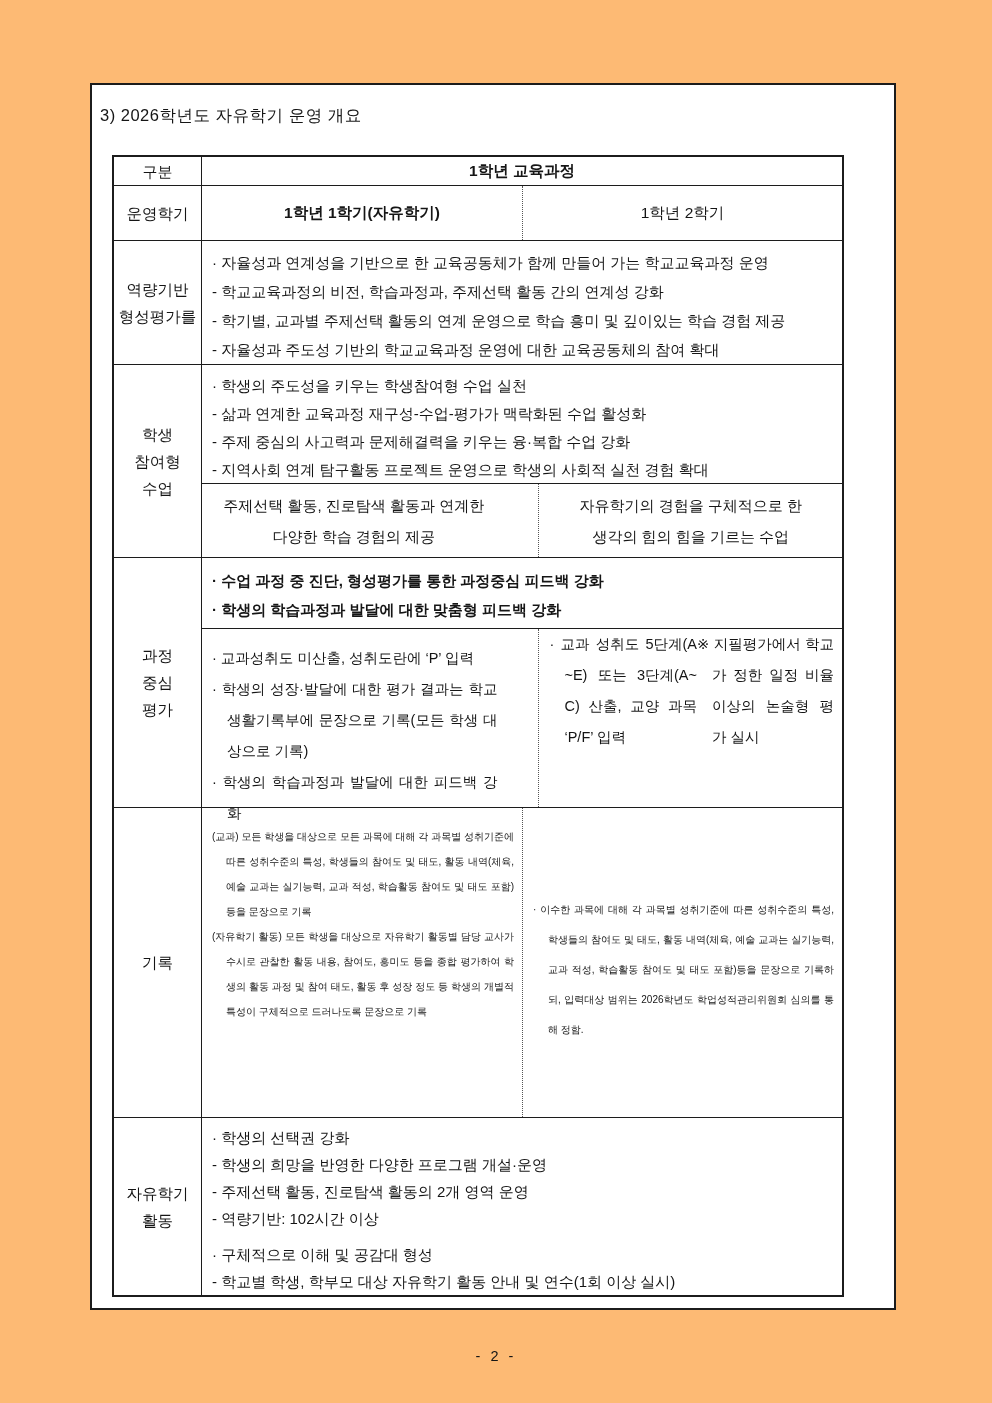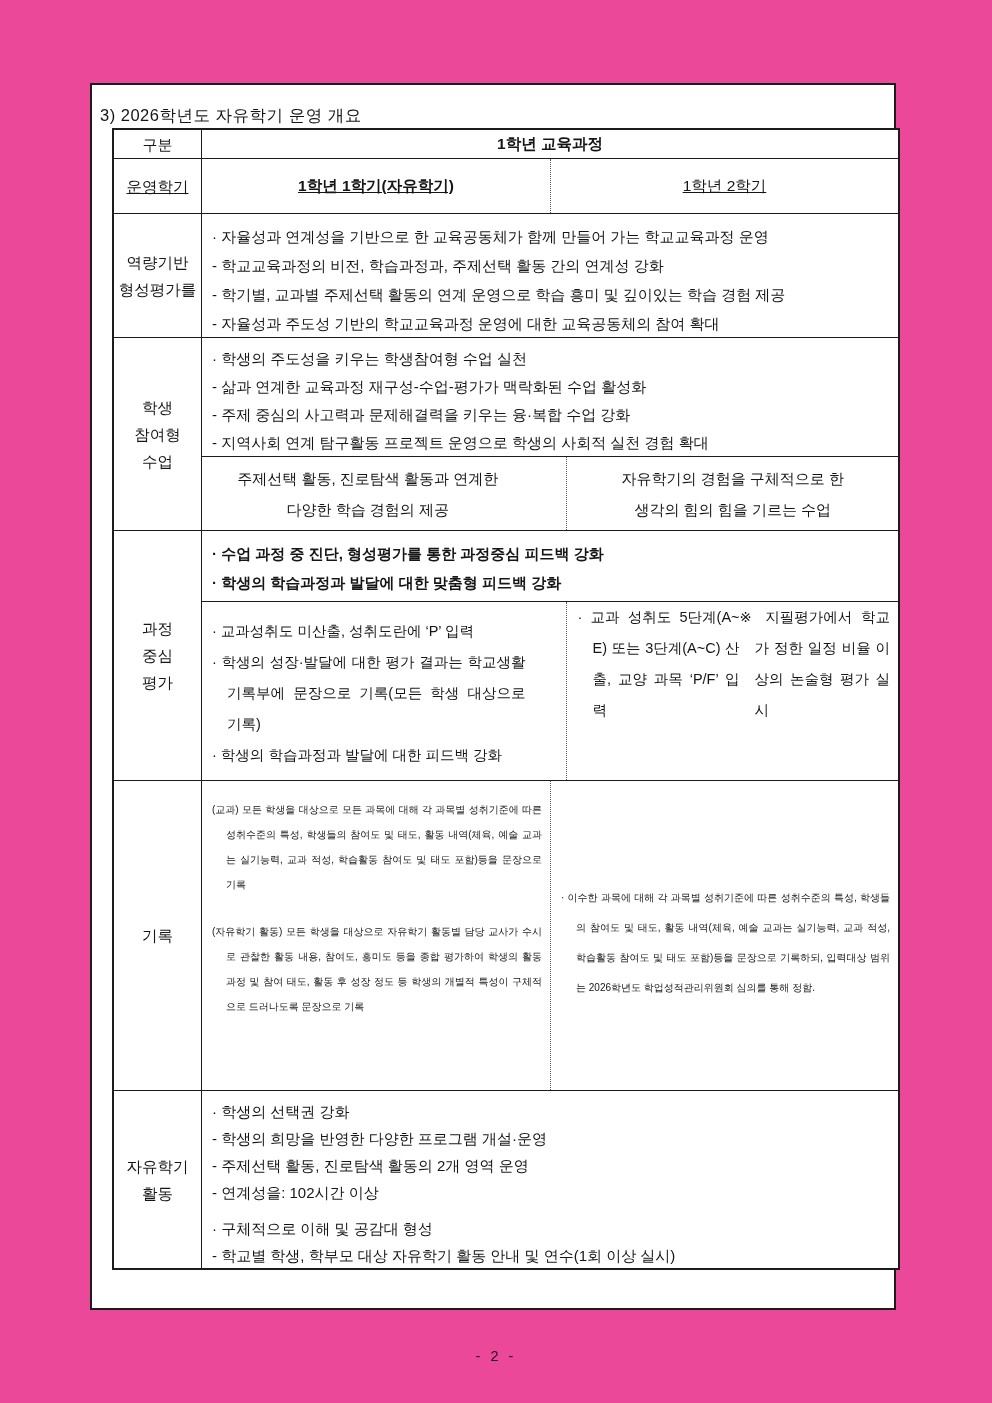--- a/index.html
+++ b/index.html
@@ -1,51 +1,51 @@
 <!DOCTYPE html>
 <html><head>
 <meta charset="utf-8">
 <style>
   * { margin:0; padding:0; box-sizing:border-box; }
   html,body { background:#e9e9e9; }
   body { font-family:"Liberation Sans","DejaVu Sans",sans-serif; color:#151515; }
   .page {
-    position:relative; width:992px; height:1403px; background:#ec4899; margin:0 auto;
+    position:relative; width:992px; height:1403px; background:#fdba74; margin:0 auto;
     overflow:hidden;
   }
   .outer-frame {
     position:absolute; left:90px; top:83px; width:806px; height:1227px;
     border:2px solid #1c1c1c; background:#fff;
   }
   .doc-heading {
     position:absolute; left:100px; top:105px; font-size:16.5px; font-weight:400;
     letter-spacing:0.5px;
   }
   .main-table {
-    position:absolute; left:112px; top:128px; width:788px;
+    position:absolute; left:112px; top:155px; width:732px;
     border:2px solid #1c1c1c; background:#fff;
   }
   .trow { display:flex; width:100%; }
   .trow + .trow { border-top:1.5px solid #1c1c1c; }
   .tlabel {
     width:88px; min-width:88px; border-right:1.5px solid #1c1c1c;
     display:flex; flex-direction:column; align-items:center; justify-content:center;
     font-size:15.5px; line-height:27px; text-align:center;
   }
-  .tcontent { flex:1; display:flex; flex-direction:column; min-width:0; }
+  .tcontent { flex:1; display:flex; flex-direction:column; min-width:0;justify-content:flex-end; }
 
   
   .row-header { height:28px; }
   .row-header .tlabel { font-size:15px; }
   .cell-center { flex:1; display:flex; align-items:center; justify-content:center; }
   .bold { font-weight:bold; }
   .fs16 { font-size:15.5px; }
 
   
-  .row-semester { height:55px;text-decoration:underline; }
+  .row-semester { height:55px; }
   .halves { flex:1; display:flex; min-height:0; }
   .half { width:50%; display:flex; flex-direction:column; align-items:center; justify-content:center; text-align:center; }
   .half + .half { border-left:1.5px dotted #555; }
 
   
   .bullets { padding:8px 8px 0 10px; font-size:15px; line-height:29px; }
   .bullet-line { padding-left:15px; text-indent:-15px; white-space:nowrap; overflow:visible; }
 
   .row-competency { height:124px; }
 
@@ -63,21 +63,21 @@
     text-align:justify; word-break:break-all;
   }
   .cellpad .bullet-line { white-space:normal; }
   .cellpad + .cellpad { border-left:1.5px dotted #555; }
   .vcenter { display:flex; flex-direction:row; justify-content:center; padding-top:0; }
 
   .row-record { height:310px; }
   .row-record .halves .cellpad { line-height:25px; font-size:10px; }
   .row-record .left-cell { padding-top:16px; }
   .row-record .para { padding-left:14px; text-indent:-14px; }
-  .row-record .para + .para { margin-top:22px; }
+  .row-record .para + .para { margin-top:0; }
   .row-record .right-cell { display:flex; flex-direction:column; justify-content:center; line-height:30px !important; }
 
   .row-activity { height:178px; }
   .row-activity .bullets { padding-top:7px; line-height:27px; }
   .activity-gap { height:9px; }
 
   .page-footer {
     position:absolute; left:0; top:1348px; width:100%; text-align:center;
     font-size:14.5px; letter-spacing:3px;
   }
@@ -197,21 +197,21 @@
     <div class="trow row-activity">
       <div class="tlabel">
         <span>자유학기</span>
         <span>활동</span>
       </div>
       <div class="tcontent">
         <div class="bullets">
           <div class="bullet-line">· 학생의 선택권 강화</div>
           <div class="bullet-line">- 학생의 희망을 반영한 다양한 프로그램 개설·운영</div>
           <div class="bullet-line">- 주제선택 활동, 진로탐색 활동의 2개 영역 운영</div>
-          <div class="bullet-line">- 연계성을: 102시간 이상</div>
+          <div class="bullet-line">- 역량기반: 102시간 이상</div>
           <div class="activity-gap"></div>
           <div class="bullet-line">· 구체적으로 이해 및 공감대 형성</div>
           <div class="bullet-line">- 학교별 학생, 학부모 대상 자유학기 활동 안내 및 연수(1회 이상 실시)</div>
         </div>
       </div>
     </div>
 
   </div>
 
   <div class="page-footer">- 2 -</div>

